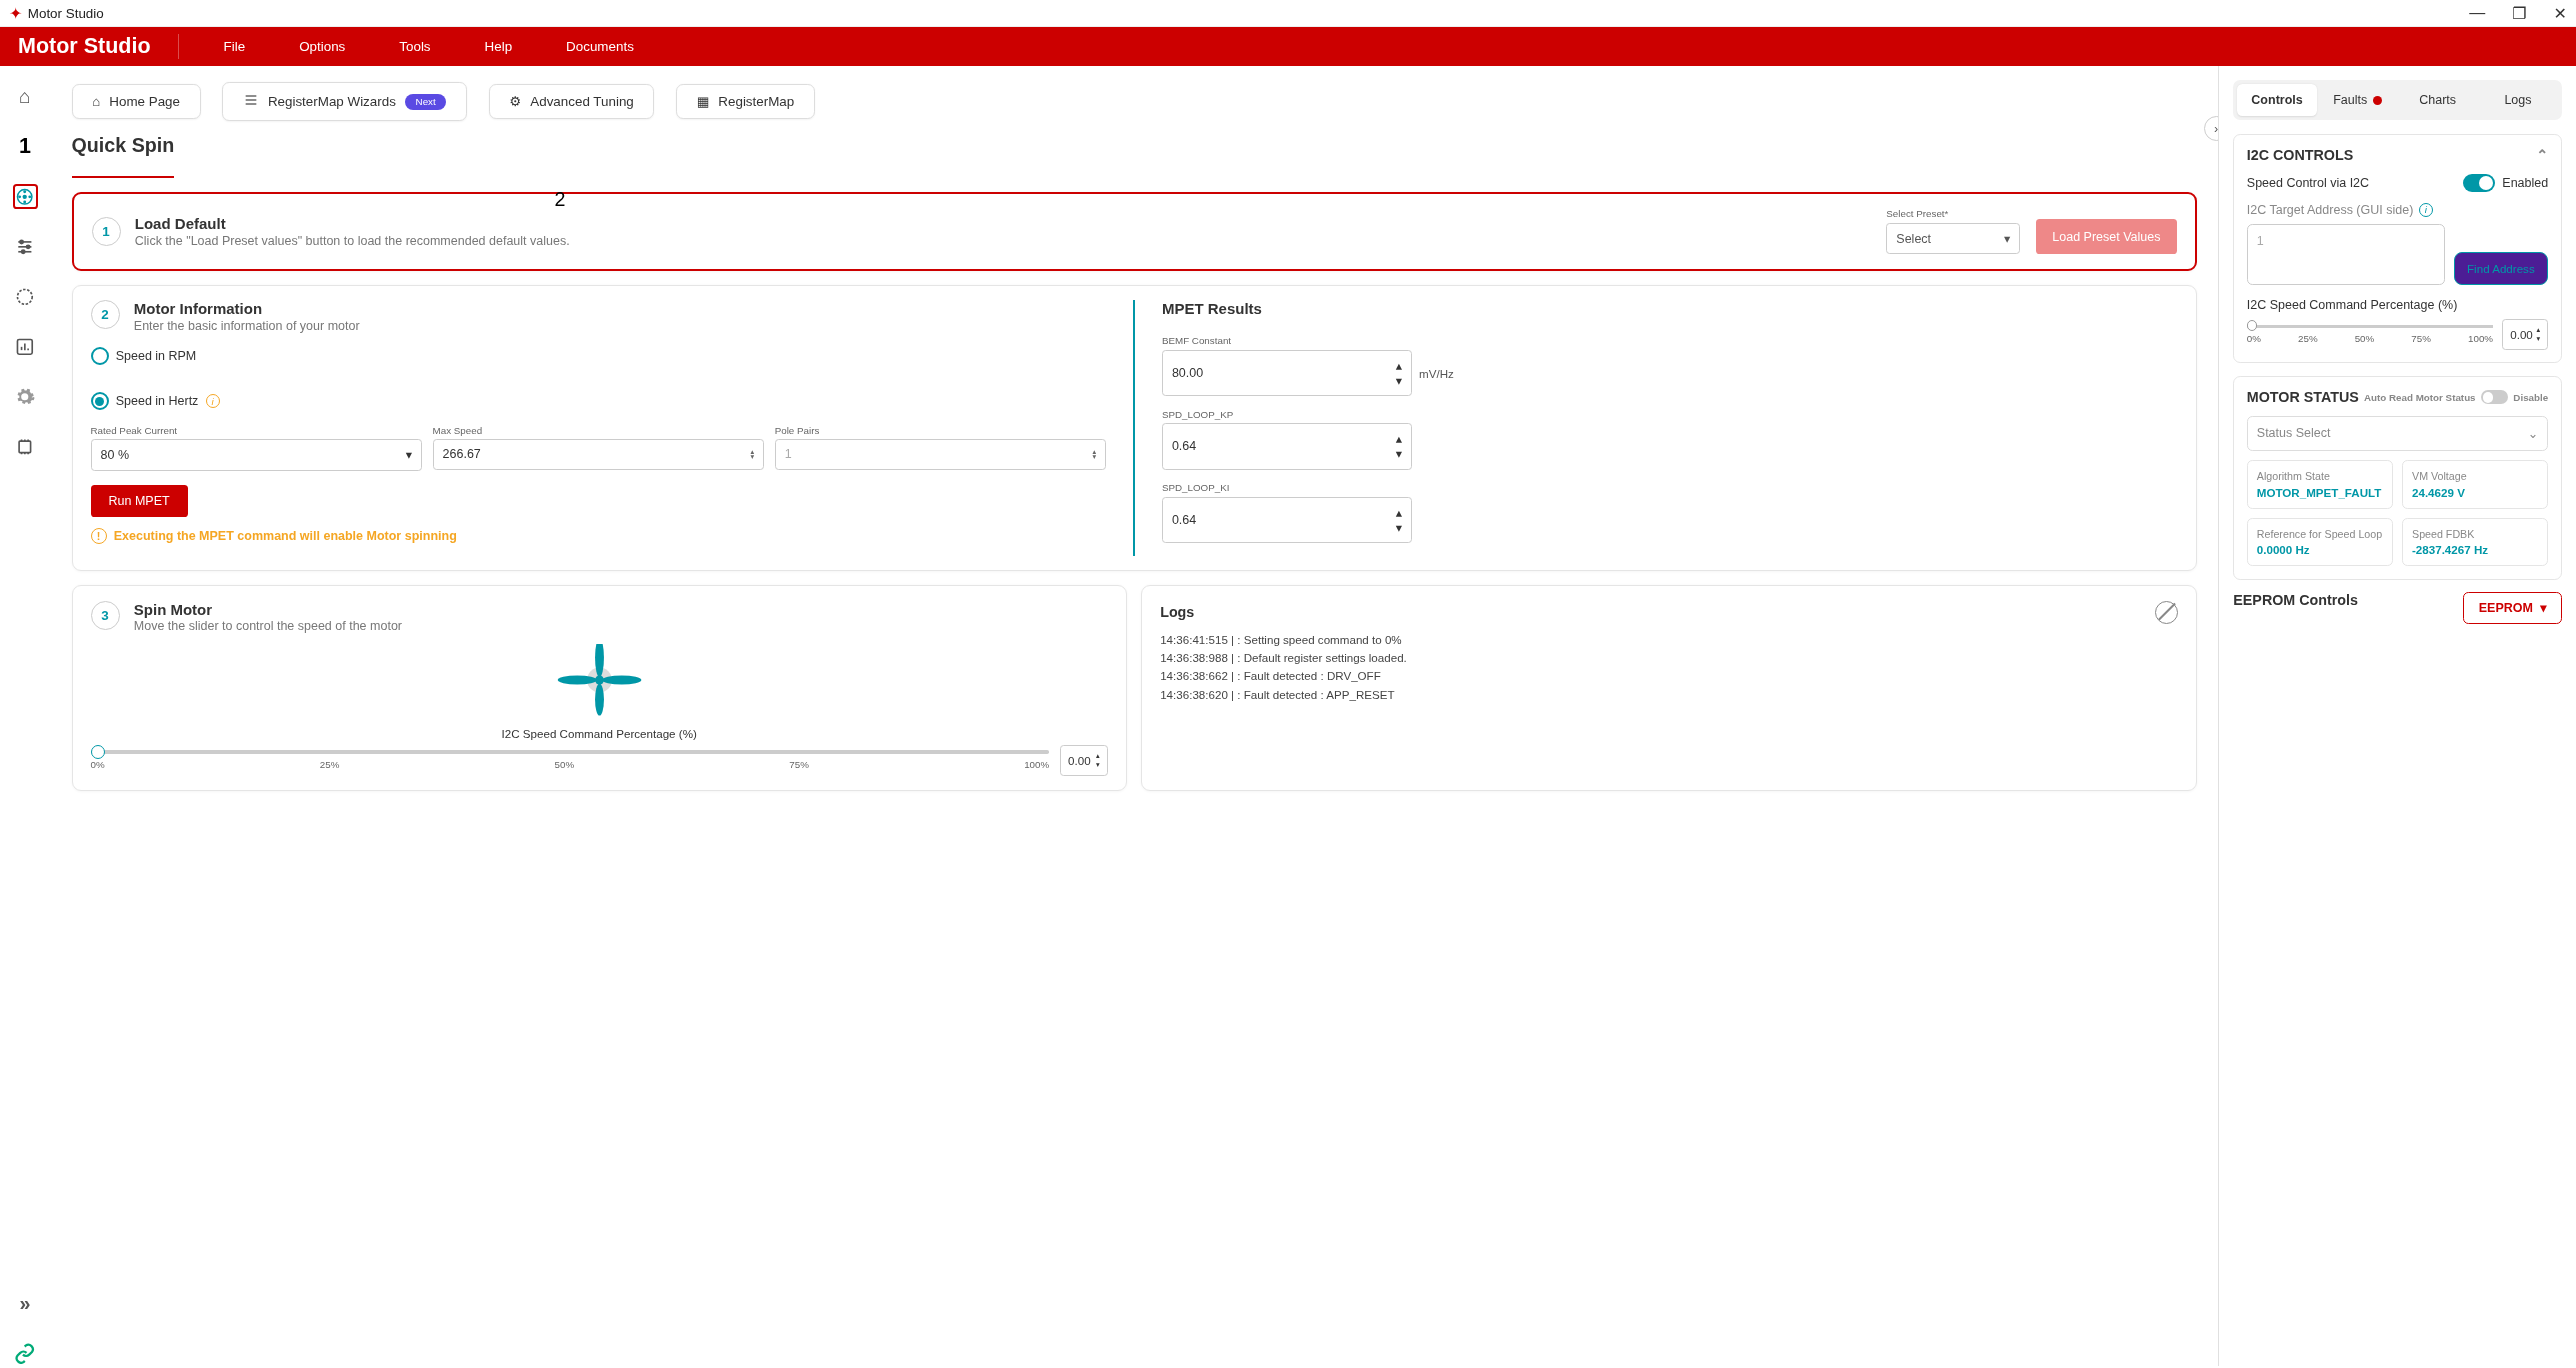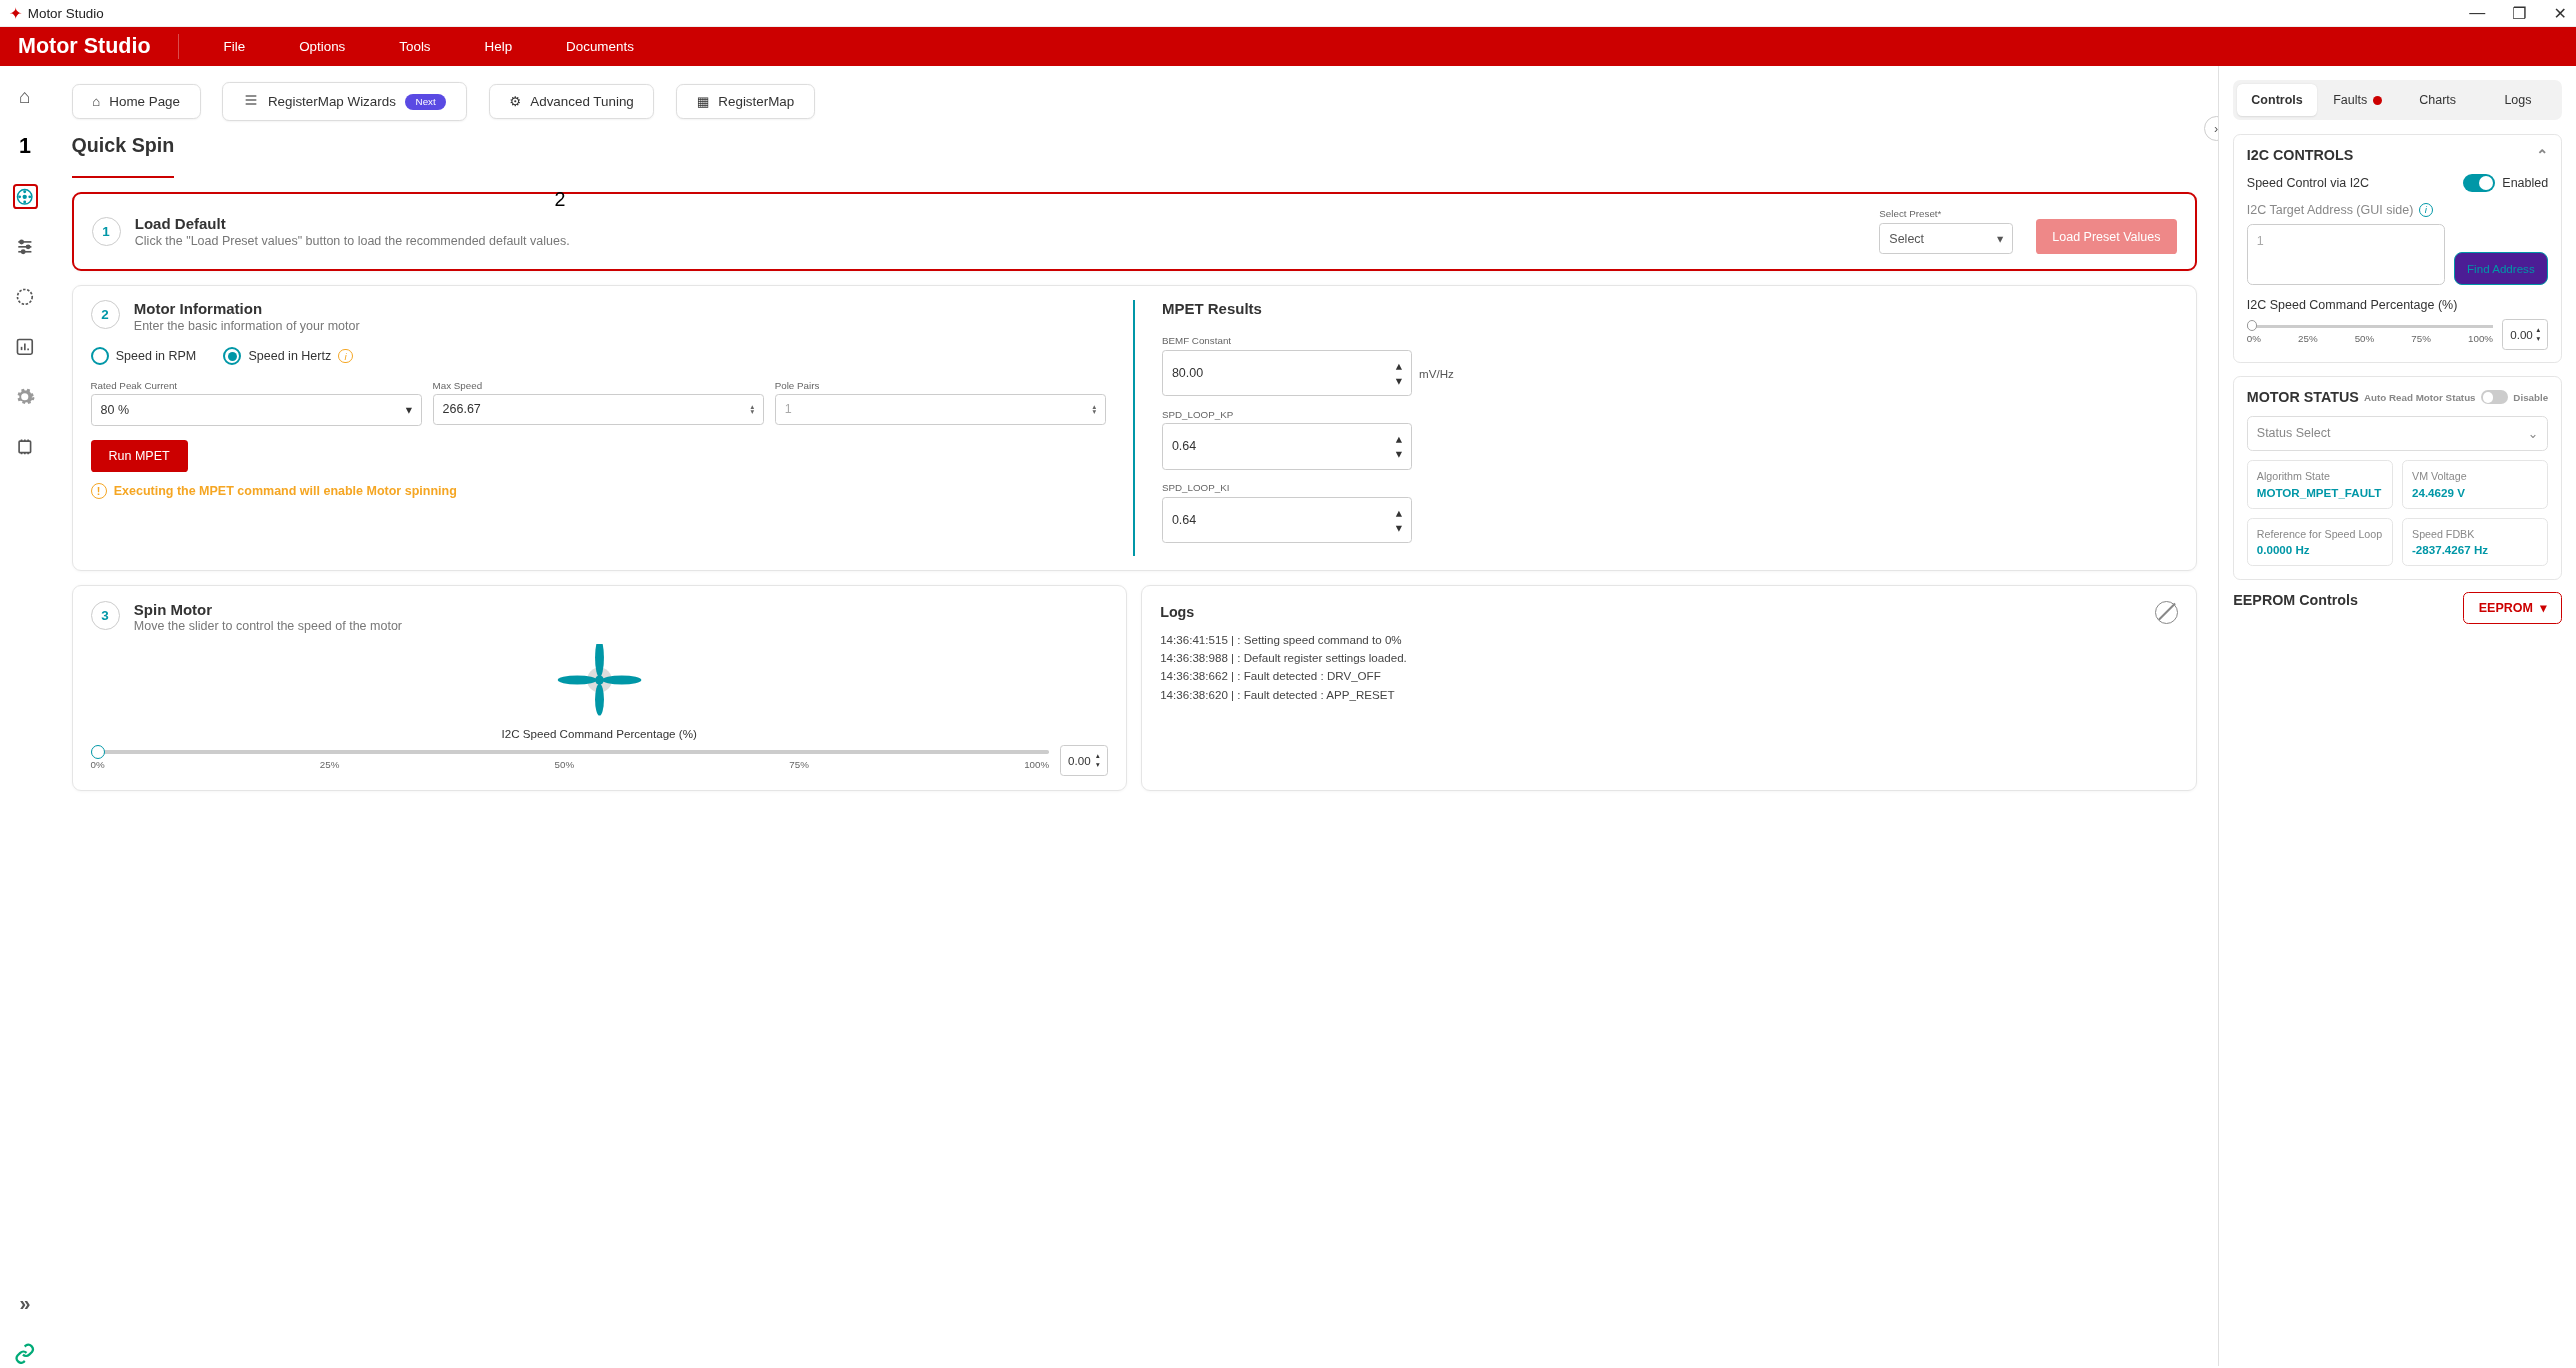--- a/index.html
+++ b/index.html
@@ -24,29 +24,29 @@
 .tab-btn .next-badge { background: #5a4ae3; color: #fff; font-size: 9.8px; padding: 2.7px 10.7px; border-radius: 10.7px; font-weight: normal; }
 .section-title { font-size: 19.7px; font-weight: bold; margin-bottom: 5.4px; }
 .section-title.underline { border-bottom: 2.7px solid #c00; display: inline-block; padding-bottom: 19px; }
 .annotation-2 { position: absolute; left: 483px; top: 54px; font-size: 19.7px; font-weight: 500; color: #000; }
 .card { background: #fff; border: 0.9px solid #e5e5e5; border-radius: 9px; padding: 14.3px 18px; margin-bottom: 14.3px; box-shadow: 0 0.9px 2.7px rgba(0,0,0,0.04); }
 .card.highlight { border: 2.7px solid #c00; }
 .step-row { display: flex; align-items: center; gap: 14.3px; }
 .step-num { width: 29px; height: 29px; border-radius: 50%; border: 1.8px solid #ccc; display: flex; align-items: center; justify-content: center; font-weight: bold; color: #0097a7; font-size: 13.4px; flex-shrink: 0; }
 .step-text h3 { font-size: 15px; font-weight: bold; margin-bottom: 1.8px; }
 .step-text p { font-size: 12.5px; color: #777; }
-.preset-group { margin-left: auto; display: flex; align-items: flex-end; gap: 23px; }
+.preset-group { margin-left: auto; display: flex; align-items: flex-end; gap: 16px; }
 .field-label { font-size: 9.8px; color: #666; margin-bottom: 3.6px; display: block; }
 .select-box { border: 0.9px solid #ccc; border-radius: 3.6px; padding: 7.2px 9px; min-width: 134px; display: flex; justify-content: space-between; align-items: center; background: #fff; color: #555; cursor: pointer; font-size: 12.5px; }
 .btn-red { background: #e88; color: #fff; border: none; border-radius: 3.6px; padding: 10.7px 16px; cursor: pointer; font-size: 12.5px; }
 .btn-red.solid { background: #c00; }
 .two-col { display: flex; gap: 27px; }
 .col { flex: 1; }
 .divider { width: 1.8px; background: #0097a7; align-self: stretch; }
-.radio-row { display: flex; gap: 27px; margin: 14.3px 0; }
+.radio-row { display: flex; gap: 27px; margin: 14.3px 0; flex-direction: column; }
 .radio { display: flex; align-items: center; gap: 7.2px; cursor: pointer; }
 .radio-circle { width: 18px; height: 18px; border: 2.7px solid #0097a7; border-radius: 50%; display: flex; align-items: center; justify-content: center; }
 .radio-circle.checked::after { content: ''; width: 9px; height: 9px; background: #0097a7; border-radius: 50%; }
 .info-icon { display: inline-flex; width: 14.3px; height: 14.3px; border: 0.9px solid #f5a623; border-radius: 50%; color: #f5a623; align-items: center; justify-content: center; font-size: 9.8px; font-style: italic; }
 .input-row { display: flex; gap: 10.7px; margin-bottom: 14.3px; }
 .input-group { flex: 1; }
 .input-box { border: 0.9px solid #ccc; border-radius: 3.6px; padding: 7.2px 9px; display: flex; justify-content: space-between; align-items: center; background: #fff; font-size: 12.5px; }
 .input-box .stepper { display: flex; flex-direction: column; font-size: 7.2px; color: #666; line-height: 5.4px; cursor: pointer; }
 .warning { color: #f5a623; display: flex; align-items: center; gap: 7.2px; margin-top: 10.7px; font-weight: bold; font-size: 12.5px; }
 .warning-icon { width: 16px; height: 16px; border: 1.8px solid #f5a623; border-radius: 50%; display: flex; align-items: center; justify-content: center; font-size: 10.7px; }

